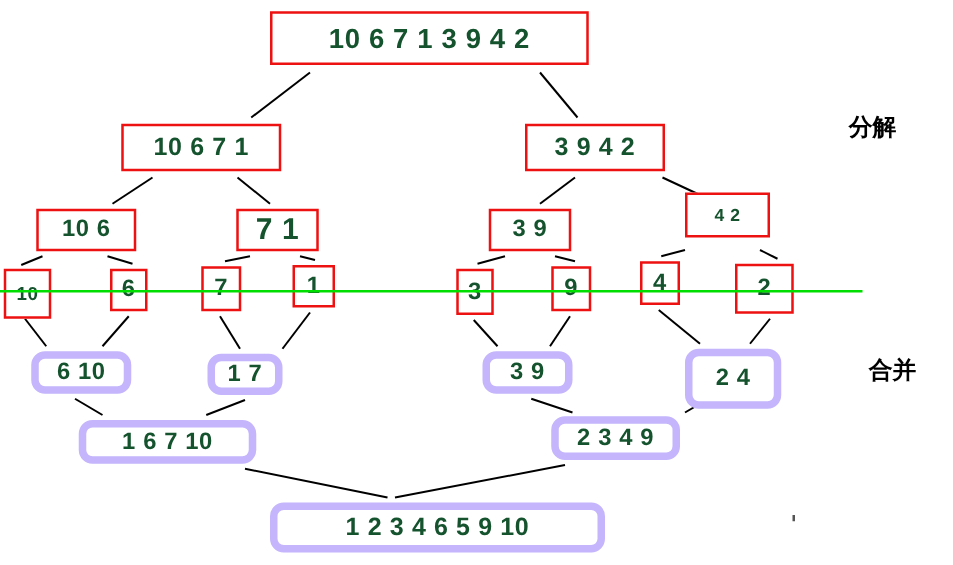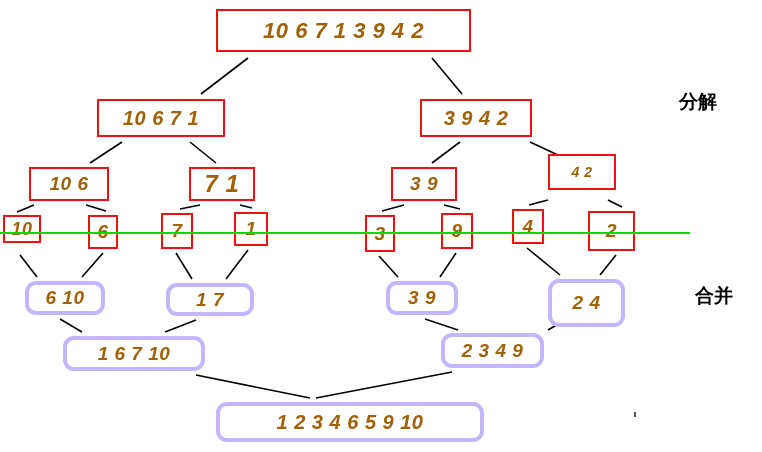--- a/index.html
+++ b/index.html
@@ -26,31 +26,30 @@
     pointer-events: none;
   }
   .node {
     position: absolute;
     box-sizing: border-box;
     display: flex;
     align-items: center;
     justify-content: center;
     white-space: nowrap;
     font-weight: bold;
-    color: #a16207;
+    color: #14532d;
     background: #ffffff;
     letter-spacing: 0.5px;
-    font-style: italic;
   }
   .node.split {
     border: 2px solid #ee1111;
     border-radius: 0;
   }
   .node.merge {
-    border: 4px solid #c4b5fd;
+    border: 6px solid #c4b5fd;
     border-radius: 11px;
   }
   .phase-label {
     position: absolute;
     font-weight: bold;
     color: #000000;
     font-family: "DejaVu Sans", sans-serif;
     font-size: 19px;
     white-space: nowrap;
   }
@@ -103,32 +102,32 @@
     </svg>
 
   <div id="split-layer">
       <div class="node split" style="left: 216px; top: 9px; width: 255px; height: 43px; font-size: 22px;">10 6 7 1 3 9 4 2</div>
       <div class="node split" style="left: 97px; top: 99px; width: 128px; height: 38px; font-size: 20px;">10  6  7  1</div>
       <div class="node split" style="left: 420px; top: 99px; width: 112px; height: 38px; font-size: 20px;">3  9  4  2</div>
       <div class="node split" style="left: 29px; top: 167px; width: 80px; height: 34px; font-size: 19px;">10  6</div>
       <div class="node split" style="left: 189px; top: 167px; width: 66px; height: 34px; font-size: 24px;">7  1</div>
       <div class="node split" style="left: 391px; top: 167px; width: 66px; height: 34px; font-size: 19px;">3  9</div>
       <div class="node split" style="left: 548px; top: 154px; width: 68px; height: 36px; font-size: 14px;">4  2</div>
-      <div class="node split" style="left: 3px; top: 215px; width: 38px; height: 28px; font-size: 18px;">10</div>
+      <div class="node split" style="left: 3px; top: 215px; width: 38px; height: 40px; font-size: 15px;">10</div>
       <div class="node split" style="left: 88px; top: 215px; width: 30px; height: 34px; font-size: 19px;">6</div>
       <div class="node split" style="left: 161px; top: 213px; width: 32px; height: 36px; font-size: 19px;">7</div>
       <div class="node split" style="left: 234px; top: 212px; width: 34px; height: 34px; font-size: 19px;">1</div>
       <div class="node split" style="left: 365px; top: 215px; width: 30px; height: 37px; font-size: 19px;">3</div>
       <div class="node split" style="left: 441px; top: 213px; width: 32px; height: 36px; font-size: 19px;">9</div>
       <div class="node split" style="left: 512px; top: 209px; width: 32px; height: 35px; font-size: 19px;">4</div>
       <div class="node split" style="left: 588px; top: 211px; width: 47px; height: 40px; font-size: 19px;">2</div>
     </div>
   <div id="merge-layer">
       <div class="node merge" style="left: 25px; top: 281px; width: 80px; height: 34px; font-size: 19px;">6  10</div>
-      <div class="node merge" style="left: 166px; top: 283px; width: 88px; height: 33px; font-size: 19px; text-align: center;">1  7</div>
+      <div class="node merge" style="left: 166px; top: 283px; width: 60px; height: 33px; font-size: 19px; text-align: center;">1  7</div>
       <div class="node merge" style="left: 386px; top: 281px; width: 72px; height: 34px; font-size: 19px;">3  9</div>
       <div class="node merge" style="left: 548px; top: 279px; width: 77px; height: 48px; font-size: 19px;">2  4</div>
       <div class="node merge" style="left: 63px; top: 336px; width: 142px; height: 35px; font-size: 19px;">1  6  7  10</div>
       <div class="node merge" style="left: 441px; top: 333px; width: 103px; height: 35px; font-size: 19px;">2  3  4  9</div>
       <div class="node merge" style="left: 216px; top: 402px; width: 268px; height: 40px; font-size: 20px;">1  2  3  4  6  5  9  10</div>
     </div>
 
   <div class="midline" style="left: 0px; top: 232px; width: 690px; border-top-color: rgb(0, 221, 0);"></div>
 
   <div class="phase-label" style="left: 679px; top: 89px;">分解</div>

